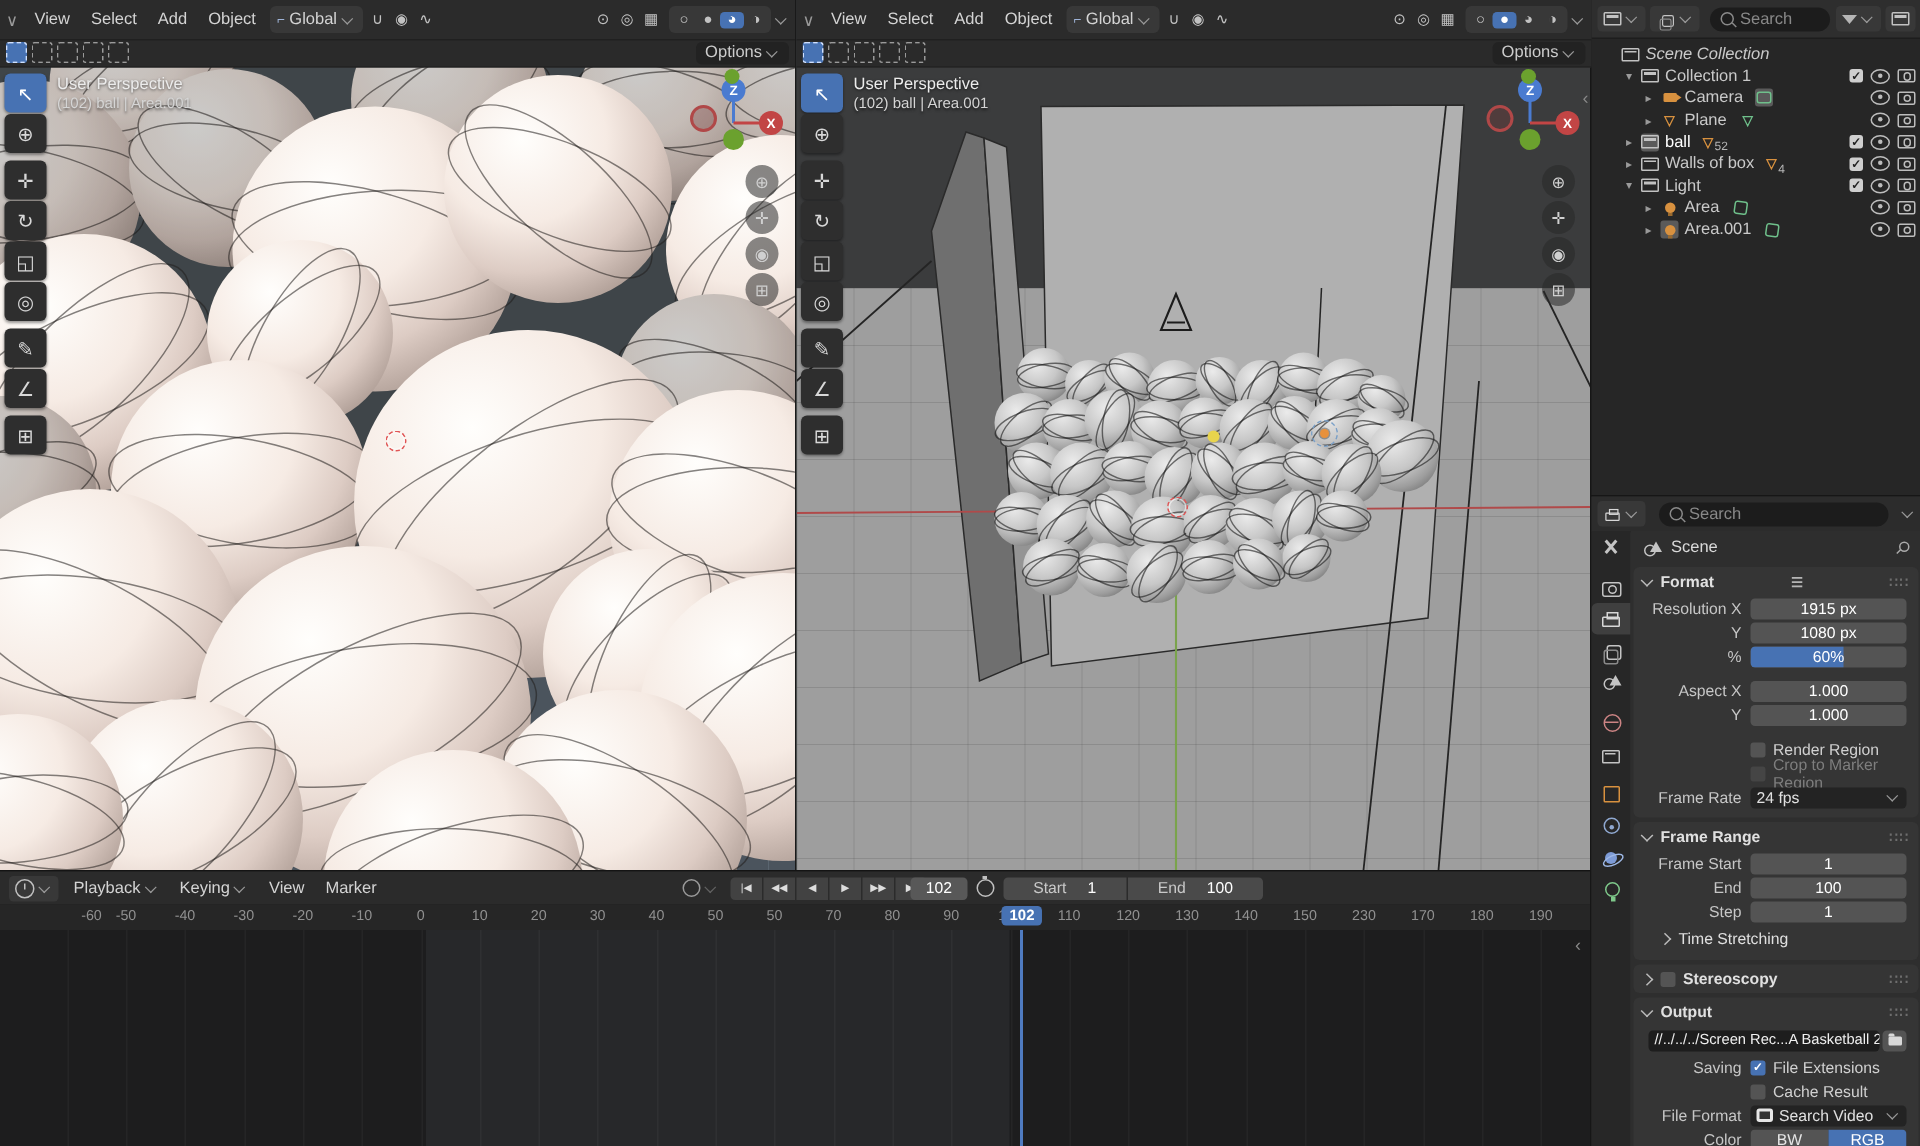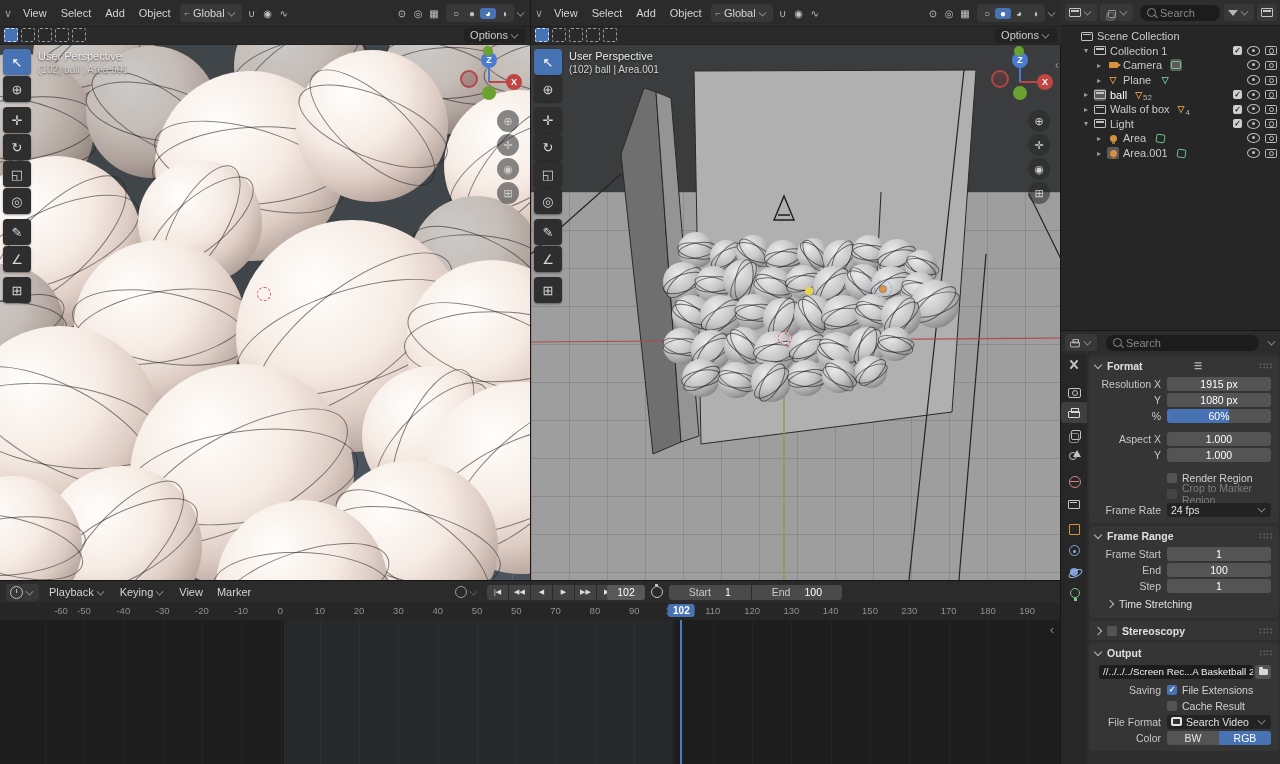--- a/index.html
+++ b/index.html
@@ -643,21 +643,21 @@
       </div>
       <div class="mini-btn">
           <span class="i-funnel"></span>
           <span class="chev"></span>
         </div>
       <div class="mini-btn" style="margin-right:0;">
           <span class="oi-collection"></span>
         </div>
     </div>
     <div class="ol-rows">
-        <div class="ol-row" style="padding-left: 6px;">
+        <div class="ol-row" style="padding-left: 6px; font-style: italic;">
           <span class="ol-arrow"></span>
           <span class="oi">
             <span class="oi-collection"></span>
           </span>
           <span class="ol-label">Scene Collection</span>
           <span class="ol-toggles"></span>
         </div>
         <div class="ol-row" style="padding-left: 19px;">
           <span class="ol-arrow">▾</span>
           <span class="oi">
@@ -813,20 +813,25 @@
           <span class="ti ti-constraints"></span>
         </div>
         <div class="ptab">
           <span class="ti ti-physics"></span>
         </div>
         <div class="ptab">
           <span class="ti ti-light"></span>
         </div>
       </div>
     <div class="pr-content">
+      <div class="crumb">
+        <span class="ti ti-scene" style="margin-right:6px;"></span>
+        <span>Scene</span>
+        <span class="i-pin"></span>
+      </div>
       <div id="panels">
           <div class="panel">
             <div class="panel-h">
               <span class="pchev open"></span>
               <span>Format</span>
               <span class="i-sliders">☰</span>
               <span class="grip">∷∷</span>
             </div>
             <div class="prow">
               <span class="plabel">Resolution X</span>

